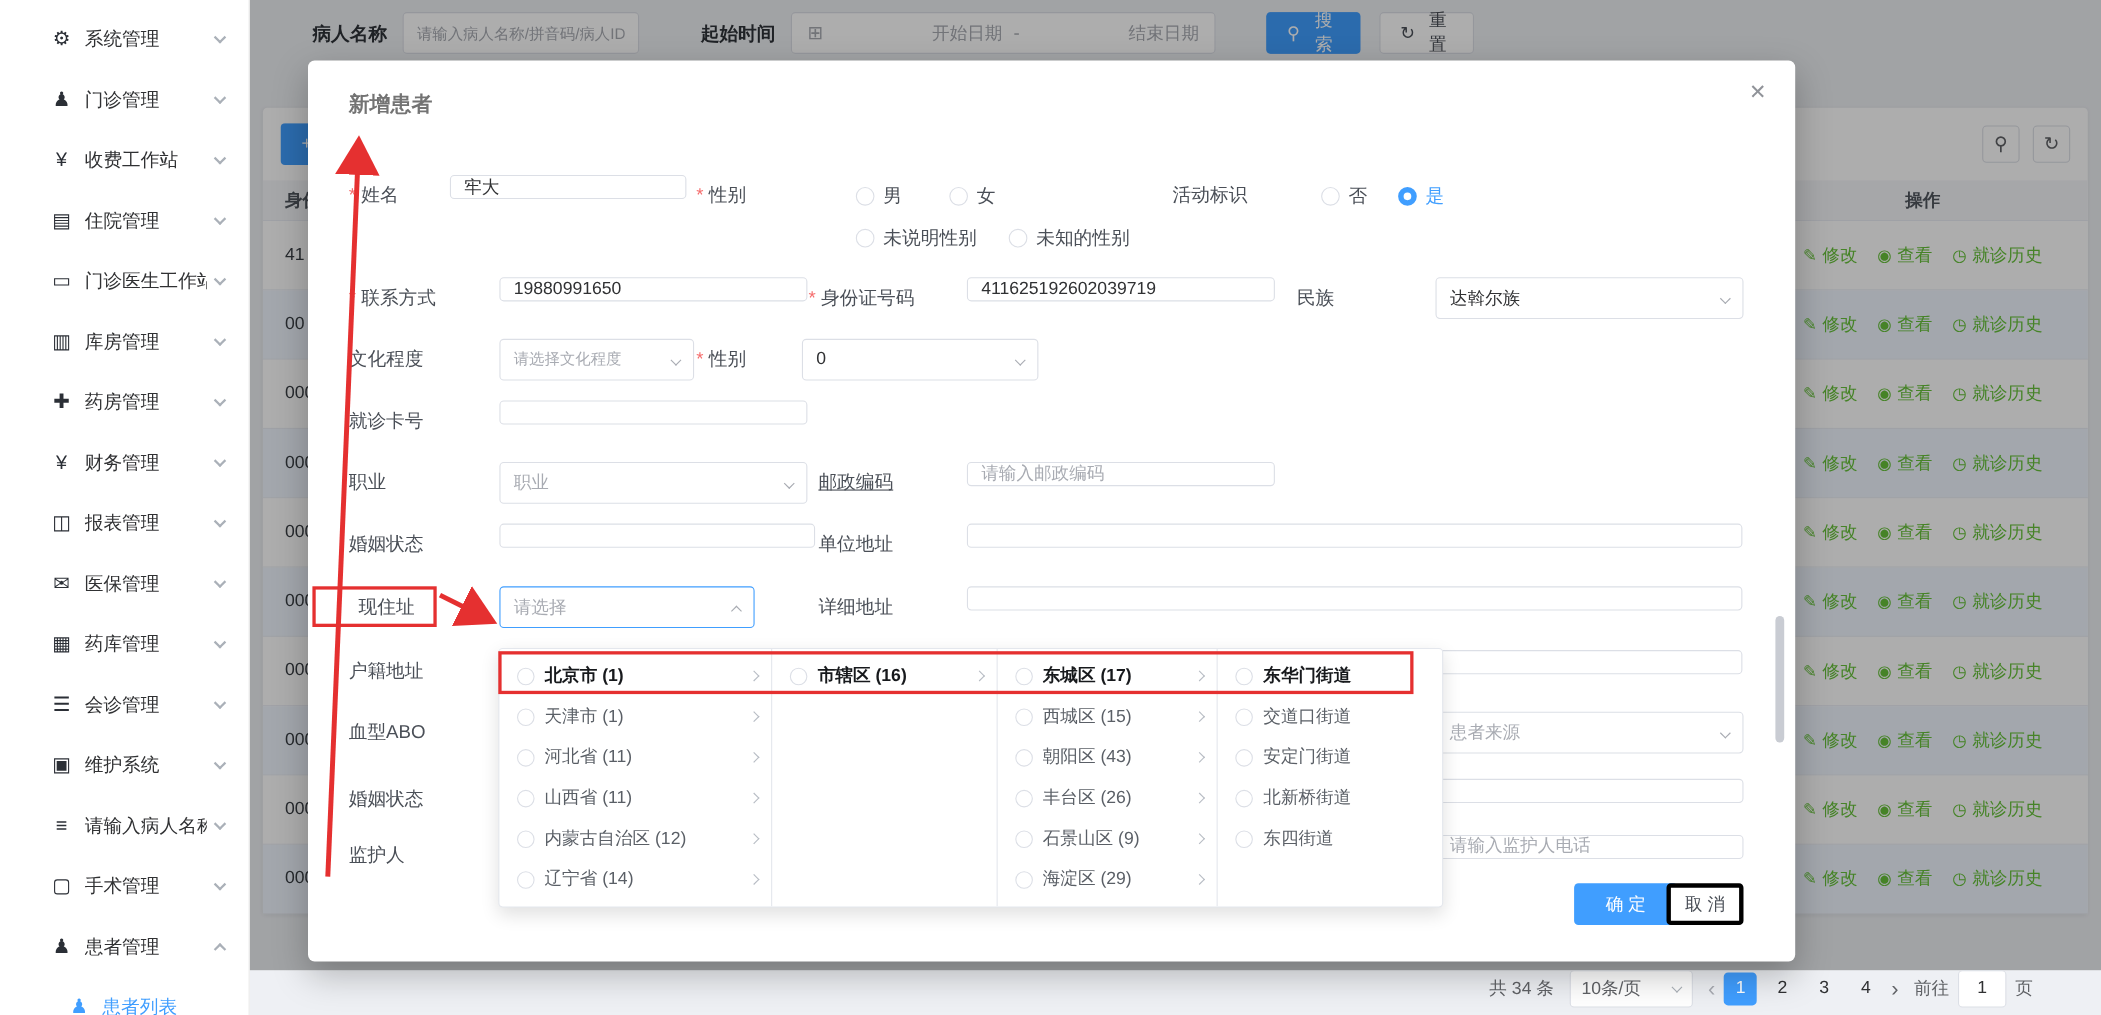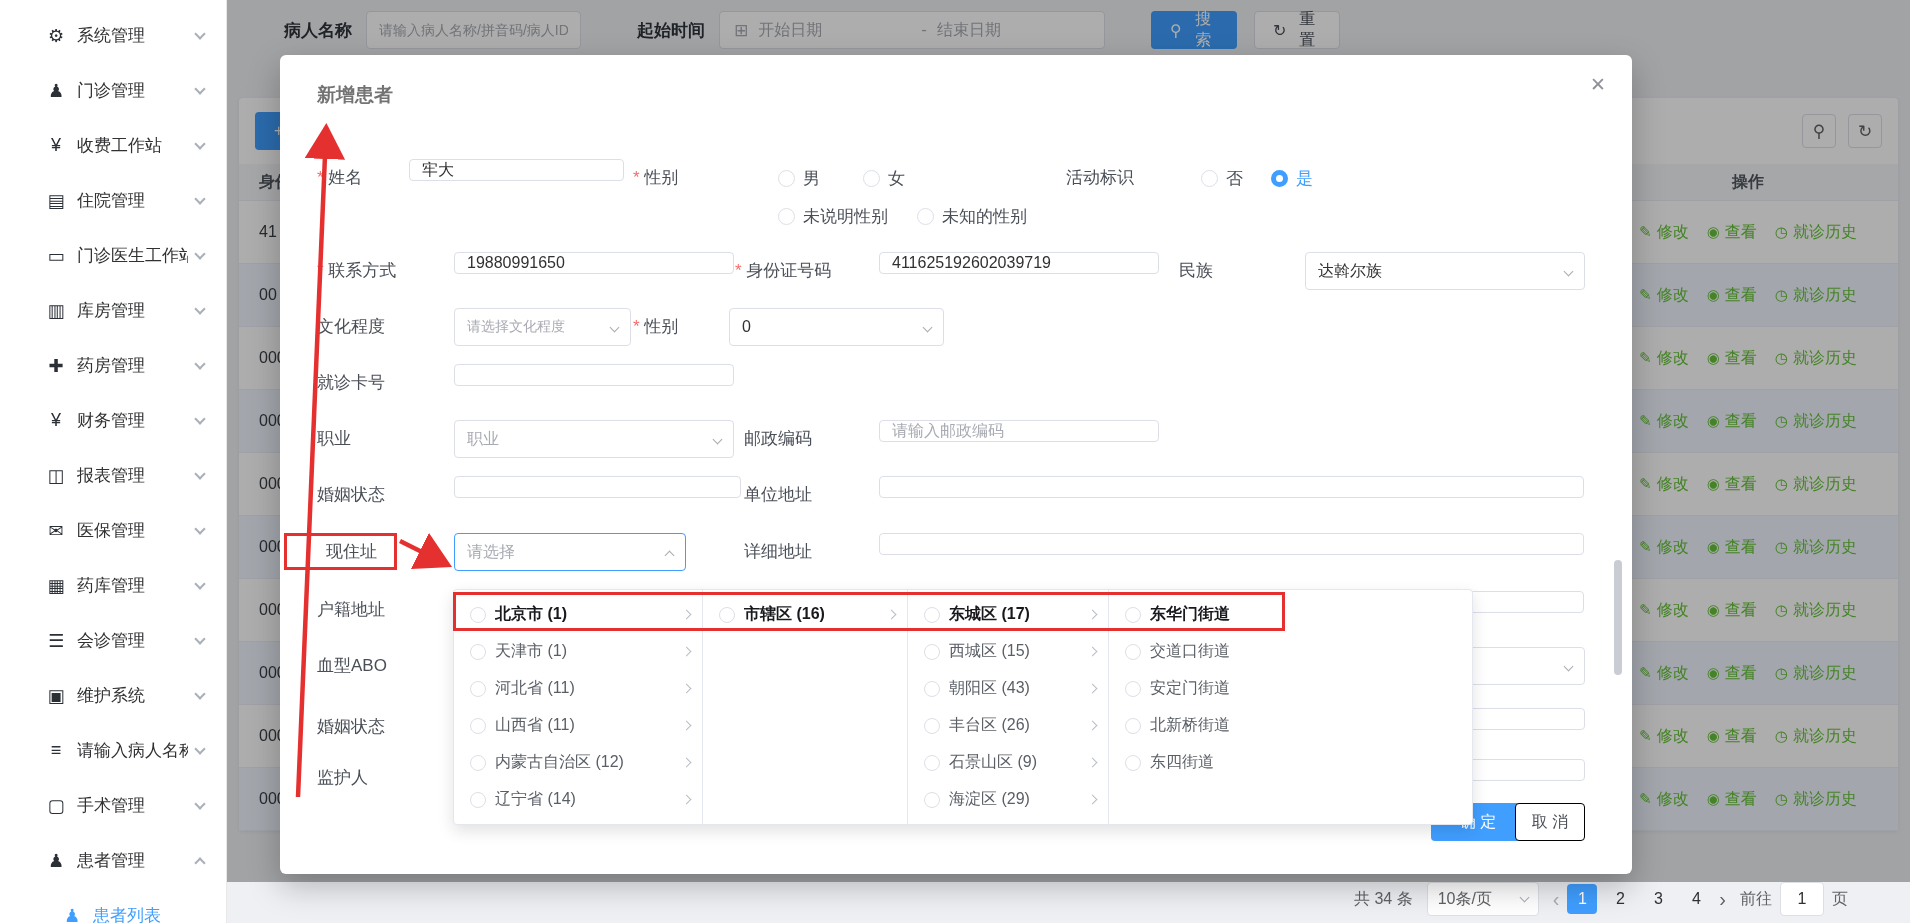--- a/index.html
+++ b/index.html
@@ -20,21 +20,21 @@
 .side-sub .lbl{font-size:17px;white-space:nowrap;}
 
 
 .main{flex:1;position:relative;background:#eef0f4;height:100%;overflow:hidden;}
 .filter-bar{position:relative;height:60px;display:flex;align-items:center;padding-left:57px;}
 .f-label{font-weight:700;font-size:17px;color:#2f3338;margin-right:14px;white-space:nowrap;}
 .f-input{width:215px;height:38px;border:1px solid #dcdfe6;border-radius:4px;background:#fff;padding:0 12px;font-size:14px;color:#303133;outline:none;font-family:inherit;}
 .f-input::placeholder{color:#a8abb2;}
 .date-range{width:386px;height:38px;border:1px solid #dcdfe6;border-radius:4px;background:#fff;display:flex;align-items:center;padding:0 14px;gap:10px;}
 .date-range .cal{color:#a8abb2;font-size:17px;}
-.date-range .ph{flex:1;text-align:left;color:#a8abb2;font-size:16px;}
+.date-range .ph{flex:1;text-align:right;color:#a8abb2;font-size:16px;}
 .date-range .sep{color:#a8abb2;}
 .btn{height:38px;border-radius:4px;display:inline-flex;align-items:center;justify-content:center;gap:7px;font-size:16px;cursor:pointer;border:1px solid transparent;padding:0 18px;font-family:inherit;}
 .btn-primary{background:#409eff;color:#fff;}
 .btn-plain{background:#fff;color:#4a4f57;border-color:#dcdfe6;}
 
 .card{margin:38px 12px 0;background:#fff;border-radius:4px;box-shadow:0 1px 4px rgba(0,0,0,.06);}
 .card-toolbar{display:flex;align-items:center;justify-content:space-between;padding:14px 16px;}
 .tool-icons{display:flex;gap:12px;}
 .icon-btn{width:34px;height:34px;border:1px solid #dcdfe6;border-radius:4px;background:#fff;display:flex;align-items:center;justify-content:center;color:#606266;font-size:17px;cursor:pointer;}
 .t-head{display:flex;height:37px;align-items:center;background:#f5f7fa;border-bottom:1px solid #ebeef5;font-weight:700;color:#50565e;font-size:16px;}
@@ -72,24 +72,24 @@
 .sel .chev{position:absolute;right:12px;top:15px;width:7px;height:7px;border-width:1.5px;border-color:#a8abb2;}
 .sel.open{border-color:#409eff;}
 .sel.open .chev{transform:rotate(-135deg);top:18px;}
 .radio-item{position:absolute;display:flex;align-items:center;gap:8px;height:38px;font-size:17px;color:#4a4f57;cursor:pointer;}
 .radio{width:17px;height:17px;border:1px solid #dcdfe6;border-radius:50%;background:#fff;display:inline-block;flex-shrink:0;}
 .radio.checked{border:5px solid #409eff;}
 .radio-item.checked-text{color:#409eff;}
 .m-scrollthumb{position:absolute;right:10px;top:505px;width:8px;height:115px;border-radius:4px;background:#c9ccd3;cursor:pointer;}
 .m-btn{position:absolute;top:748px;height:38px;border-radius:4px;font-size:16px;display:flex;align-items:center;justify-content:center;cursor:pointer;font-family:inherit;}
 .m-confirm{left:1151px;width:94px;background:#409eff;color:#fff;border:none;}
-.m-cancel{left:1235px;width:70px;background:#fff;color:#4a4f57;border:1px solid #000000;}
-
-
-.cascader{position:absolute;left:173px;top:534px;width:1020px;height:236px;background:#fff;border:1px solid #e4e7ed;border-radius:4px;box-shadow:0 6px 16px rgba(0,0,0,.12);display:flex;z-index:30;overflow:hidden;}
+.m-cancel{left:1235px;width:70px;background:#fff;color:#4a4f57;border:4px solid #000000;}
+
+
+.cascader{position:absolute;left:173px;top:534px;width:859px;height:236px;background:#fff;border:1px solid #e4e7ed;border-radius:4px;box-shadow:0 6px 16px rgba(0,0,0,.12);display:flex;z-index:30;overflow:hidden;}
 .cas-col{padding:6px 0;border-right:1px solid #e4e7ed;overflow:hidden;}
 .cas-col:last-child{border-right:none;}
 .cas-opt{height:37px;display:flex;align-items:center;padding:0 12px 0 16px;gap:9px;font-size:16px;color:#5a5f66;cursor:pointer;}
 .cas-opt .radio{width:16px;height:16px;}
 .cas-lbl{flex:1;white-space:nowrap;overflow:hidden;}
 .cas-opt .chev{width:7px;height:7px;border-width:1.5px;border-color:#b7bcc4;transform:rotate(-45deg);flex-shrink:0;}
 .cas-opt.active .cas-lbl{font-weight:700;color:#17191c;}
 
 
 .anno-box{position:absolute;border:3px solid #e53030;z-index:310;pointer-events:none;}
@@ -501,21 +501,21 @@
         <span class="flabel" style="left:37px;">就诊卡号</span>
         <input class="ctl" style="left: 174px; width: 280px;" value="">
       </div>
 
       <div class="frow" style="top:365px;">
         <span class="flabel" style="left:37px;">职业</span>
         <div class="sel ph" style="left:174px;width:280px;">
             <span>职业</span>
             <span class="chev"></span>
           </div>
-        <span class="flabel" style="left:464px;">邮政编码</span>
+        <span class="flabel" style="left:464px;text-decoration:underline;">邮政编码</span>
         <input class="ctl" style="left: 599px; width: 280px;" placeholder="请输入邮政编码">
       </div>
 
       <div class="frow" style="top:421px;">
         <span class="flabel" style="left:37px;">婚姻状态</span>
         <input class="ctl" style="left: 174px; width: 287px;" value="">
         <span class="flabel" style="left:464px;">单位地址</span>
         <input class="ctl" style="left: 599px; width: 705px;" value="">
       </div>
 

